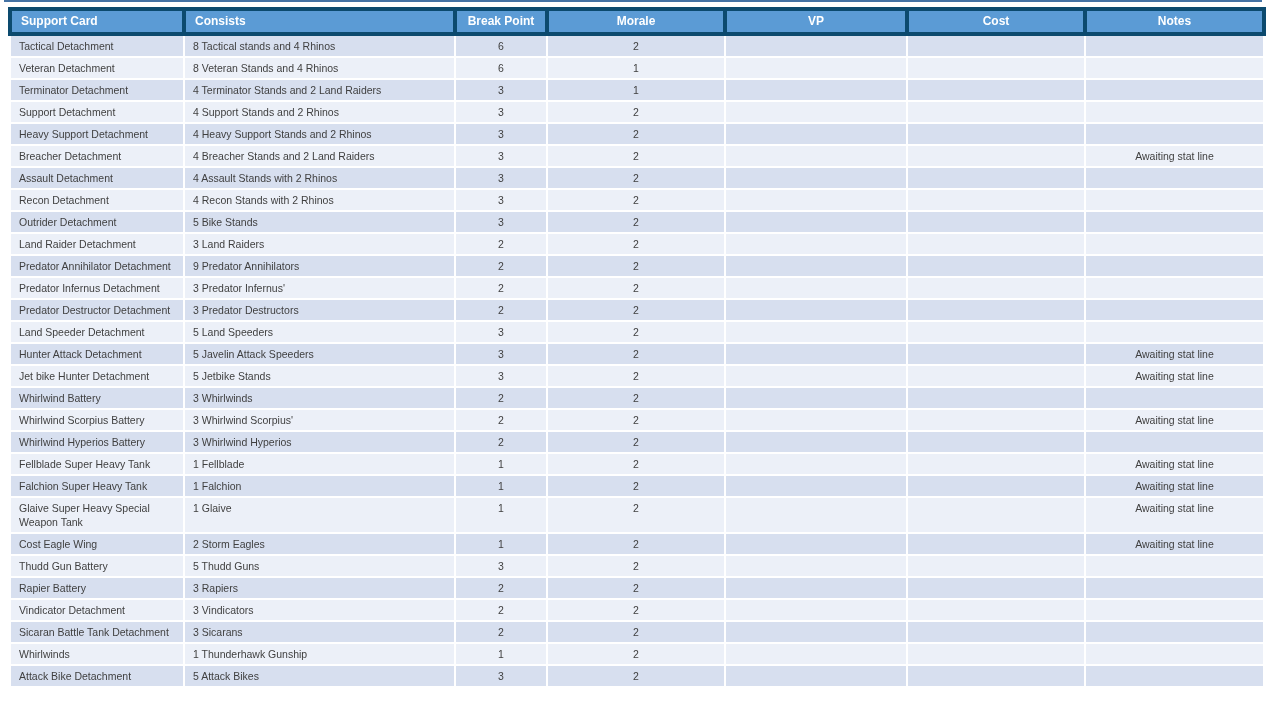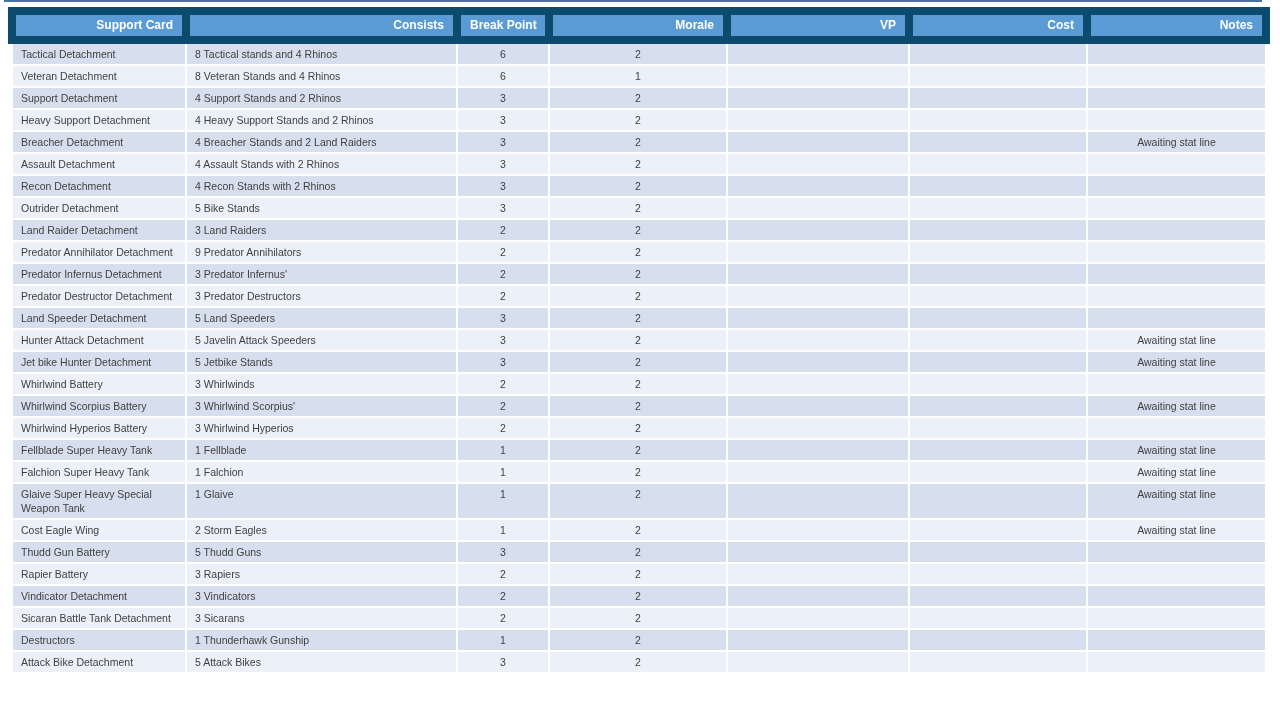--- a/index.html
+++ b/index.html
@@ -30,24 +30,23 @@
     border-collapse: collapse;
     table-layout: fixed;
   }
   table.support-table th {
     background: #5b9bd5;
     color: #ffffff;
     font-size: 12px;
     font-weight: bold;
     line-height: 15px;
     padding: 3px 9px;
-    border: 8px solid #0c4a6e;
+    border: 4px solid #0c4a6e;
     white-space: nowrap;
     overflow: hidden;
-    text-align: right;
   }
   table.support-table td {
     font-size: 10.5px;
     color: #3f3f3f;
     line-height: 14px;
     padding: 3px 8px;
     border: 2px solid #ffffff;
     vertical-align: top;
     height: 14px;
     overflow: hidden;
@@ -96,20 +95,29 @@
       <tr>
     <td class="al">Veteran Detachment</td>
     <td class="al">8 Veteran Stands and 4 Rhinos</td>
     <td class="ac">6</td>
     <td class="ac">1</td>
     <td class="ac"></td>
     <td class="ac"></td>
     <td class="ac"></td>
   </tr>
       <tr>
+    <td class="al">Terminator Detachment</td>
+    <td class="al">4 Terminator Stands and 2 Land Raiders</td>
+    <td class="ac">3</td>
+    <td class="ac">1</td>
+    <td class="ac"></td>
+    <td class="ac"></td>
+    <td class="ac"></td>
+  </tr>
+      <tr>
     <td class="al">Support Detachment</td>
     <td class="al">4 Support Stands and 2 Rhinos</td>
     <td class="ac">3</td>
     <td class="ac">2</td>
     <td class="ac"></td>
     <td class="ac"></td>
     <td class="ac"></td>
   </tr>
       <tr>
     <td class="al">Heavy Support Detachment</td>
@@ -312,21 +320,21 @@
       <tr>
     <td class="al">Sicaran Battle Tank Detachment</td>
     <td class="al">3 Sicarans</td>
     <td class="ac">2</td>
     <td class="ac">2</td>
     <td class="ac"></td>
     <td class="ac"></td>
     <td class="ac"></td>
   </tr>
       <tr>
-    <td class="al">Destructors</td>
+    <td class="al">Whirlwinds</td>
     <td class="al">1 Thunderhawk Gunship</td>
     <td class="ac">1</td>
     <td class="ac">2</td>
     <td class="ac"></td>
     <td class="ac"></td>
     <td class="ac"></td>
   </tr>
       <tr>
     <td class="al">Attack Bike Detachment</td>
     <td class="al">5 Attack Bikes</td>

